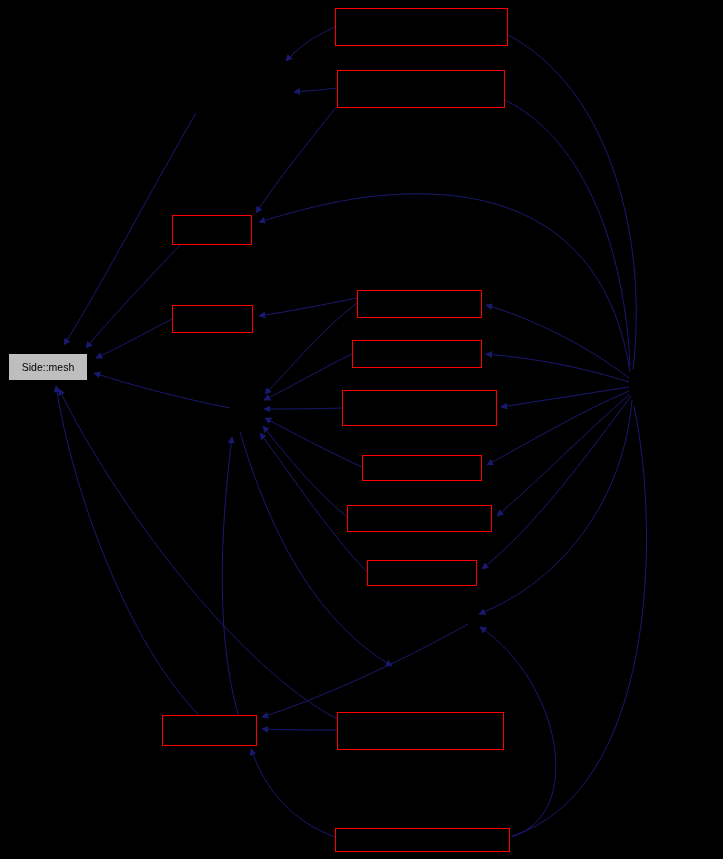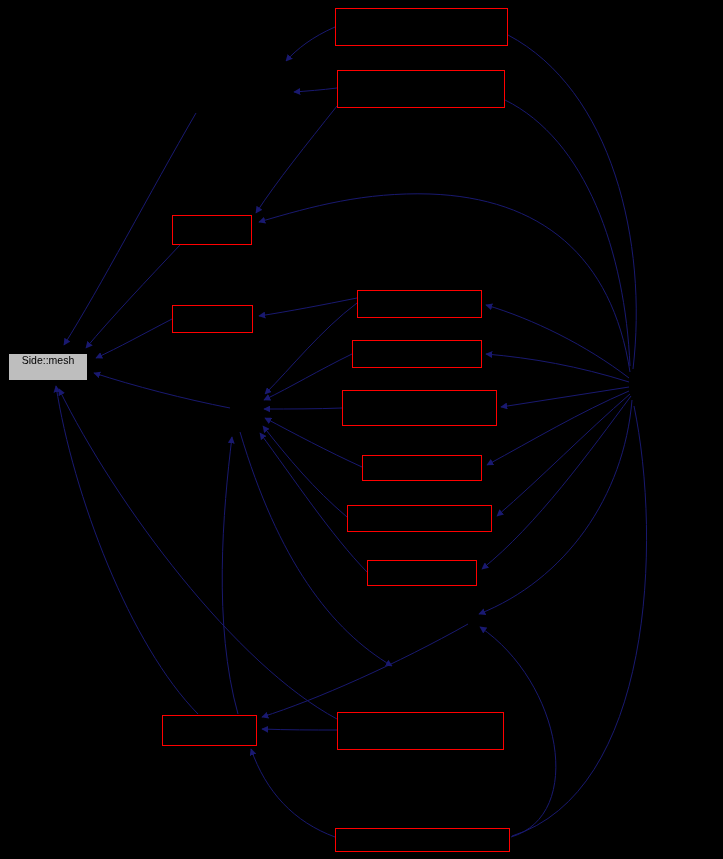--- a/index.html
+++ b/index.html
@@ -25,21 +25,21 @@
     position:absolute;
     box-sizing:border-box;
     border:1px solid var(--node-border);
     background:transparent;
   }
   .highlight-node{
     position:absolute;
     box-sizing:border-box;
     background:var(--hl-fill);
     border:1px solid var(--hl-border);
-    display:flex;align-items:flex-start;justify-content:center;
+    display:flex;align-items:center;justify-content:center;
     font-size:10.5px;
     color:#000000;
     white-space:nowrap;
   }
 </style>
 </head>
 <body>
 
 <div class="canvas">
   <svg class="edges" width="723" height="859" viewBox="0 0 723 859">

